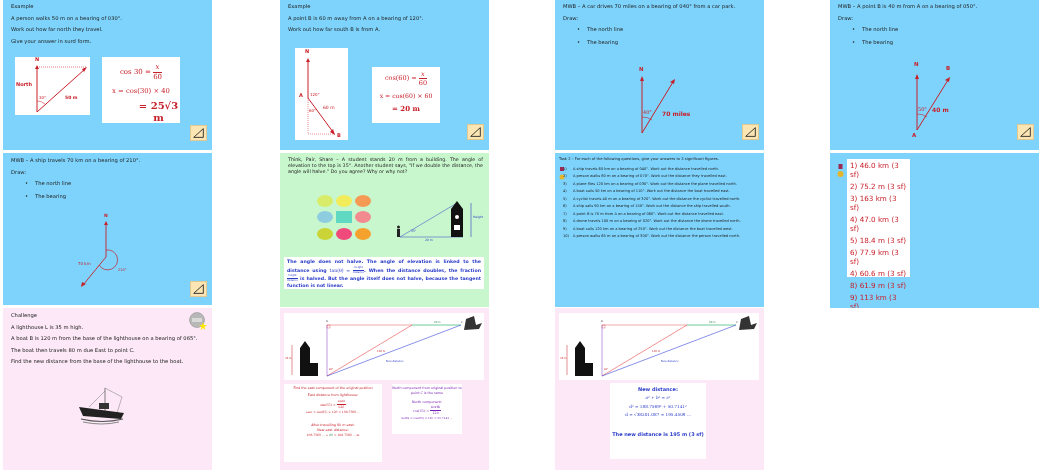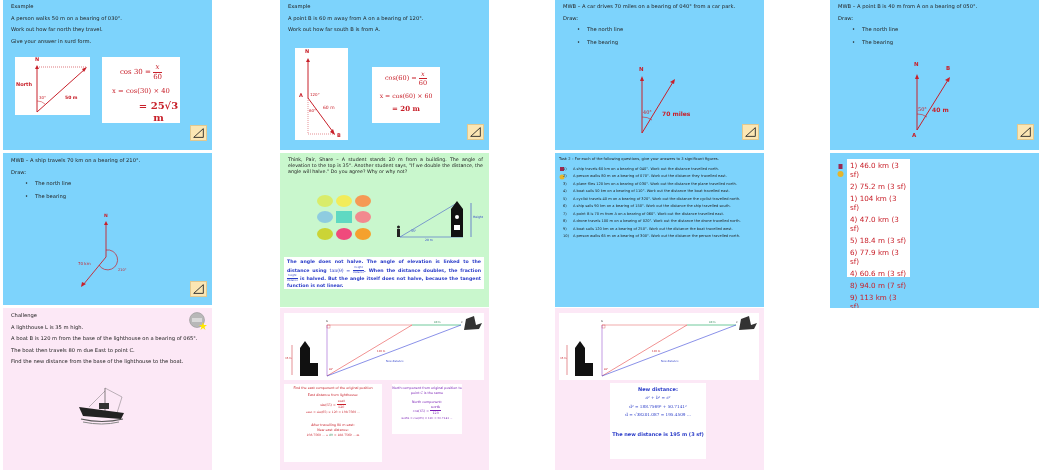--- a/index.html
+++ b/index.html
@@ -358,22 +358,22 @@
 <div class="slide cyan" style="left:830px;top:153px;height:155px;">
   <div class="abs" style="left:7px;top:11px;width:7px;height:14px;">
     <svg width="7" height="14" viewBox="0 0 7 14">
       <rect x="1.5" y="0" width="4" height="5" fill="#9a2a52"></rect>
       <circle cx="3.5" cy="10" r="3" fill="#e5b52c"></circle>
     </svg>
   </div>
   <ul class="white-box answers" style="left:17px;top:6px;width:63px;height:118px;padding:2px 3px;">
     <li>1)  46.0 km (3 sf)</li>
     <li>2)  75.2 m (3 sf)</li>
-    <li>1)  104 km (3 sf)</li>
+    <li>3)  163 km (3 sf)</li>
     <li>4)  47.0 km (3 sf)</li>
     <li>5)  18.4 m (3 sf)</li>
     <li>6)  77.9 km (3 sf)</li>
     <li>4)  60.6 m (3 sf)</li>
-    <li>8)  94.0 m (7 sf)</li>
+    <li>8)  61.9 m (3 sf)</li>
     <li>9)  113 km (3 sf)</li>
 
   </ul>
 </div>
 
 </body></html>

